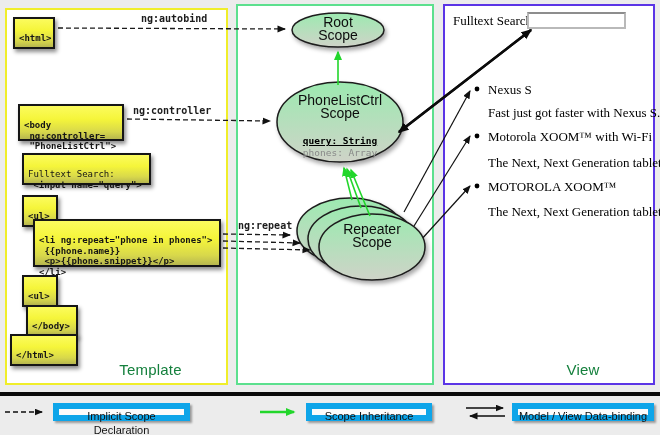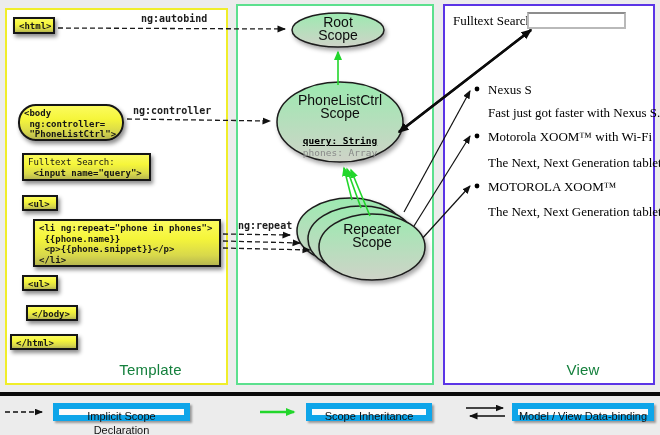--- a/index.html
+++ b/index.html
@@ -15,21 +15,21 @@
   .lbl-template{left:5px;top:361px;width:223px;}
   .lbl-model{left:236px;top:361px;width:198px;}
   .lbl-view{left:443px;top:361px;width:212px;}
 
   
   svg.overlay{position:absolute;left:0;top:0;z-index:2;pointer-events:none;}
 
   
   .code-box{position:absolute;z-index:3;box-sizing:border-box;border:2px solid #161616;
     background:linear-gradient(180deg,#fbfb5e 0%,#f5f53a 40%,#d8d84b 78%,#b7b74f 100%);
-    box-shadow:2px 3px 4px rgba(0,0,0,.45);padding:2px 4px;
+    box-shadow:2px 3px 4px rgba(0,0,0,.45);padding:14px 4px;
     font-family:"DejaVu Sans Mono",monospace;font-size:9px;line-height:10.5px;color:#151515;font-weight:bold;}
   .code-line{white-space:pre;}
   .code-line.light{font-weight:normal;}
 
   
   .edge-label{position:absolute;z-index:3;font-family:"DejaVu Sans Mono",monospace;font-weight:bold;font-size:10px;color:#1c1c1c;white-space:pre;}
 
   
   .scope-label{position:absolute;z-index:3;text-align:center;color:#0d0d0d;}
   .scope-title{font-size:14px;line-height:13px;}
@@ -130,21 +130,21 @@
     <g stroke="#0b0b0b" stroke-width="1.6">
       <line x1="466" y1="408" x2="503" y2="408" marker-end="url(#ah)"></line>
       <line x1="505" y1="416" x2="470" y2="416" marker-end="url(#ah)"></line>
     </g>
   </svg>
 
   <div class="code-box" style="left:13px;top:17px;width:42px;height:17px;">
     <div class="code-line">&lt;html&gt;</div>
   </div>
 
-  <div class="code-box" style="left:18px;top:104px;width:106px;height:37px;border-radius:18px;">
+  <div class="code-box" style="left:18px;top:104px;width:106px;height:37px;">
     <div class="code-line">&lt;body</div>
     <div class="code-line"> ng:controller=</div>
     <div class="code-line"> "PhoneListCtrl"&gt;</div>
   </div>
 
   <div class="code-box" style="left:22px;top:153px;width:129px;height:28px;">
     <div class="code-line light">Fulltext Search:</div>
     <div class="code-line"> &lt;input name="query"&gt;</div>
   </div>
 

